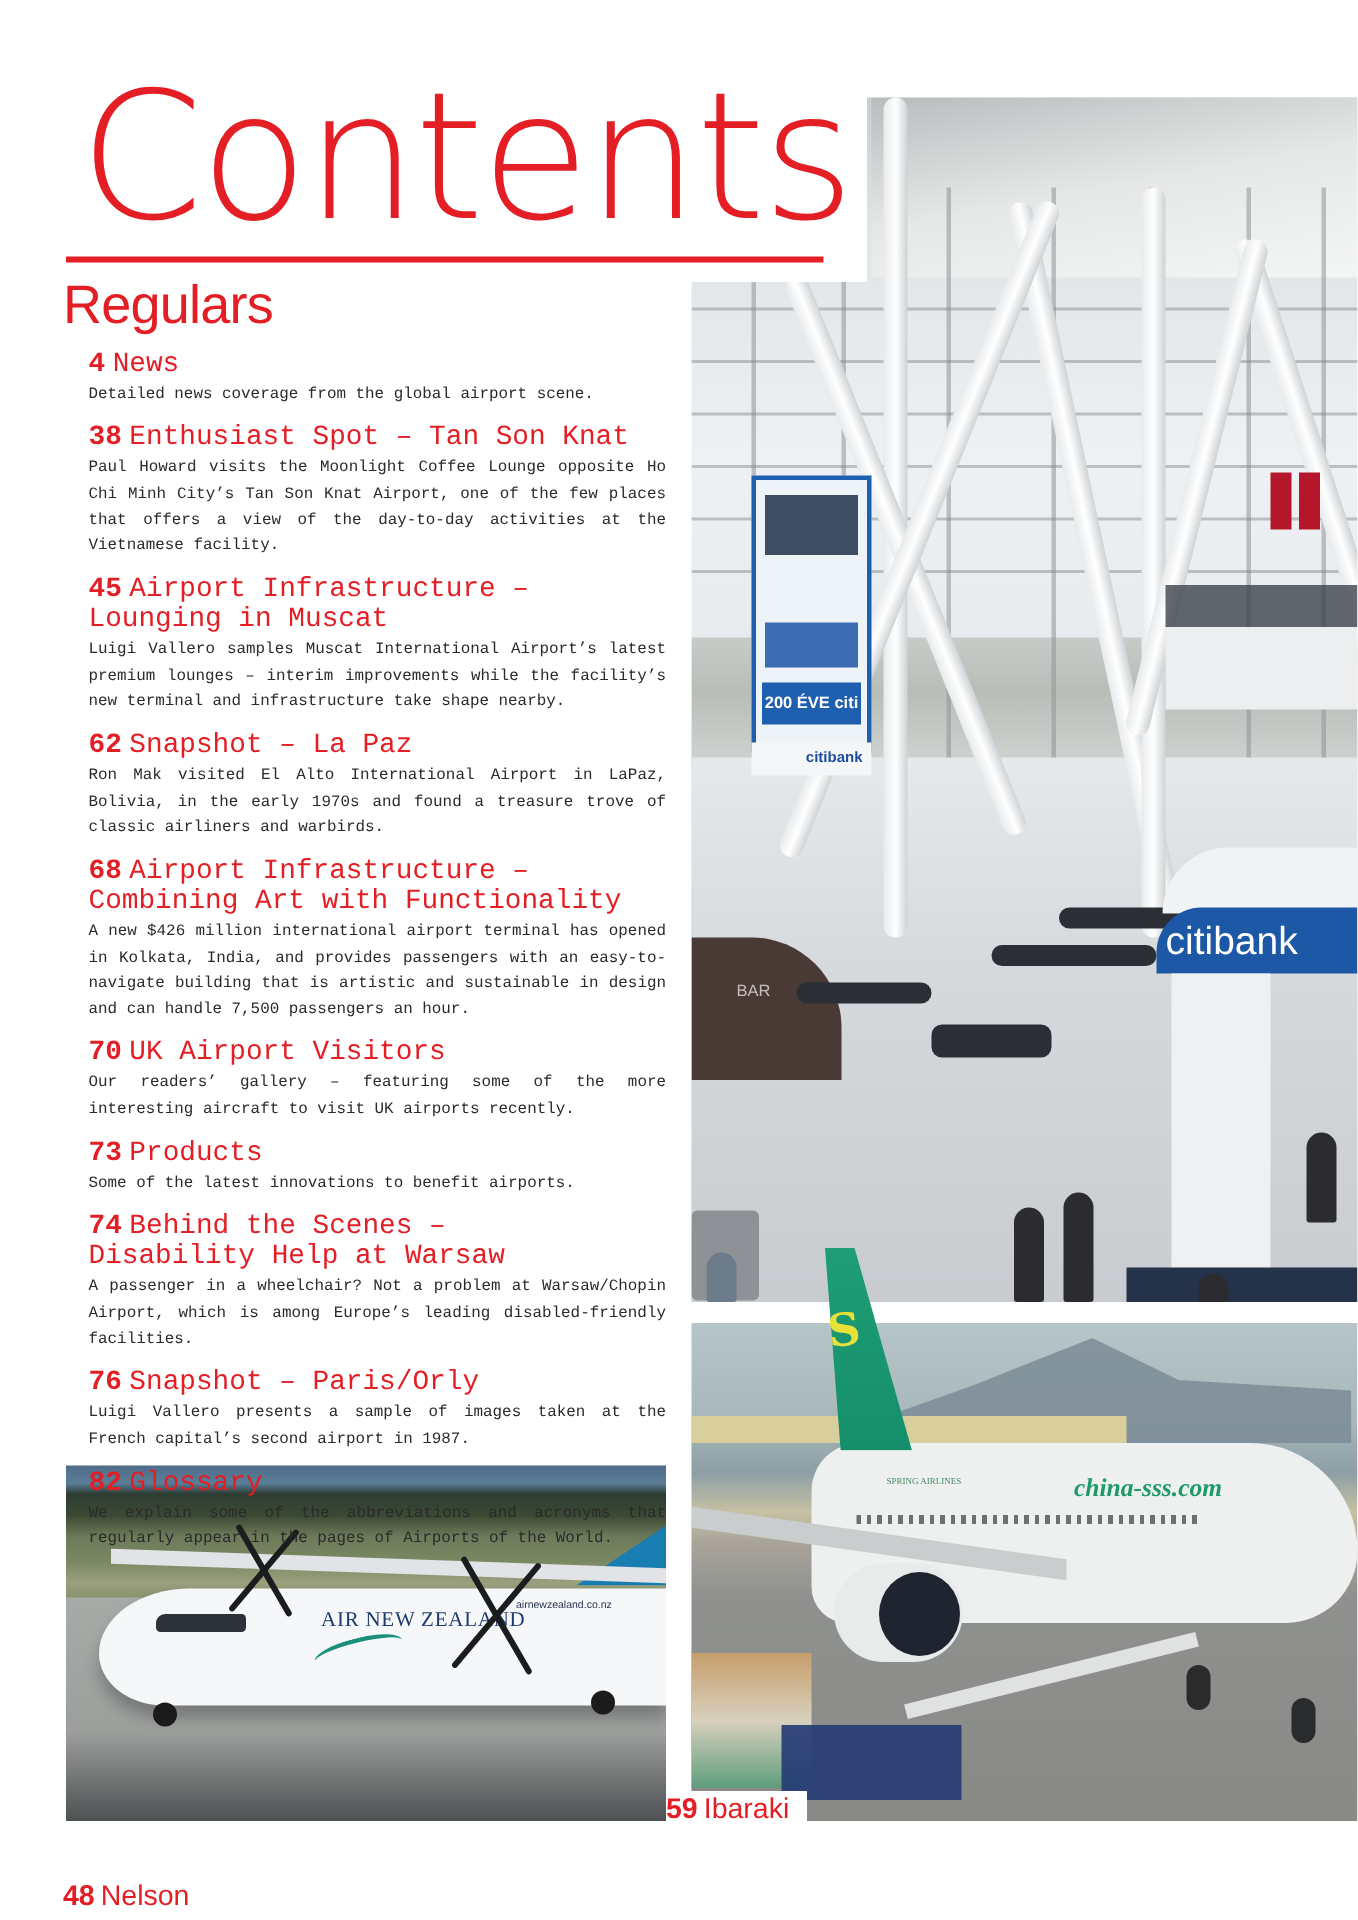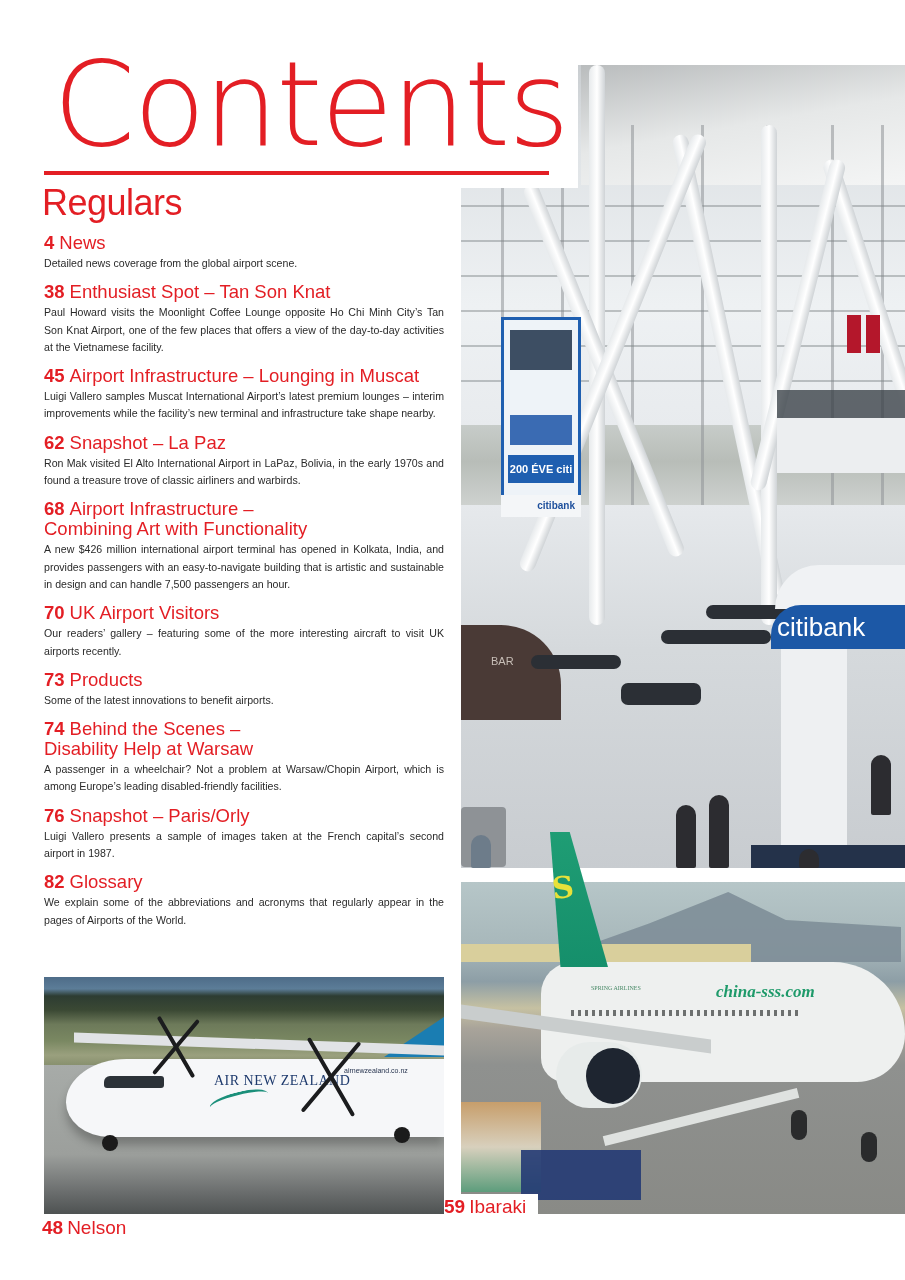--- a/index.html
+++ b/index.html
@@ -86,29 +86,29 @@
   .title-box { left:0; top:0; width:578px; height:188px; background:#ffffff; }
   .title { left:37px; top:28px; margin:16px; color:#e31e24; font-family:"DejaVu Sans", sans-serif;
            font-weight:200; font-size:118px; line-height:120px; letter-spacing:-2px;
            -webkit-text-stroke:0; }
   .title-rule { left:44px; top:171px; width:505px; height:4px; background:#e31e24; }
   .section-heading { left:42px; top:180px; margin:0; color:#e31e24; font-weight:normal;
            font-size:36px; line-height:46px; font-family:"Liberation Sans", sans-serif; letter-spacing:-.5px; }
 
   
   .toc { left:44px; top:233px; width:400px; }
-  .toc-entry { margin:0 0 10px 0; }
+  .toc-entry { margin:0 0 10px 15px;font-family:Liberation Mono, monospace; }
   .toc-head { color:#e31e24; font-size:18.5px; line-height:20px; margin:0; font-weight:normal; }
   .toc-num { font-weight:bold; margin-right:5px; }
   .toc-desc { color:#2a2a2a; font-size:10.6px; line-height:17.3px; margin:2px 0 0 0; text-align:justify; }
 
   
   .caption { height:28px; background:#ffffff; color:#e31e24; font-size:19px; line-height:26px; padding-left:0; }
   .caption .toc-num { margin-right:4px; }
-  .cap-nelson { left:42px; top:1215px; width:103px; }
+  .cap-nelson { left:42px; top:1252px; width:103px; }
   .cap-ibaraki { left:444px; top:1194px; width:94px; }
 </style>
 </head>
 <body>
 
 <div class="abs photo-terminal">
   <div class="abs ceiling"></div>
   <div class="abs tarmac"></div>
   <div class="abs mullion" style="left:40px"></div>
   <div class="abs mullion" style="left:100px"></div>

